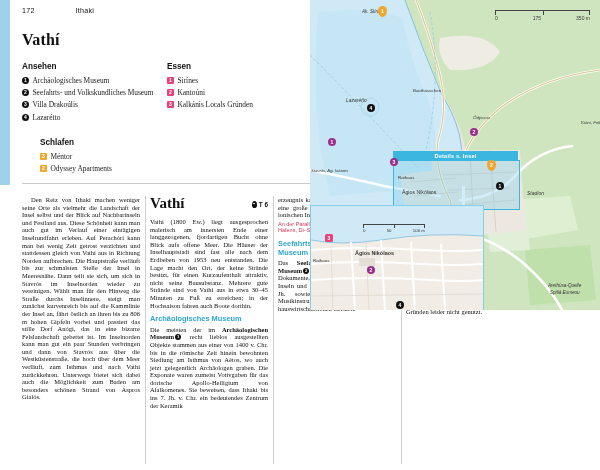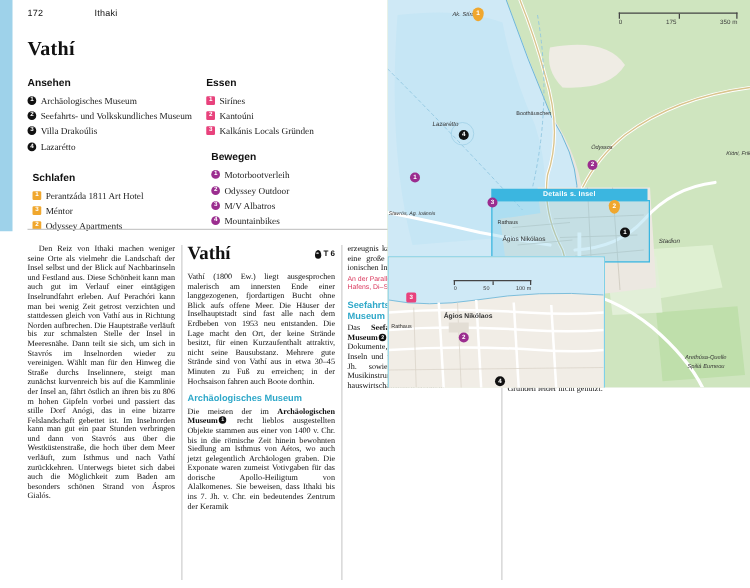--- a/index.html
+++ b/index.html
@@ -33,21 +33,21 @@
   .sec-title{
     font-family:"Liberation Serif", serif;
     font-size:16px;font-weight:bold;color:#111;
     margin:0 0 13px 0;letter-spacing:.2px;
   }
 
   .idx-grid{
     display:flex;gap:0;
   }
   .idx-col{width:127px;}
-  .idx-col + .idx-col{margin-left:4px;}
+  .idx-col + .idx-col{margin-left:18px;}
   .idx-head{
     font-family:"Liberation Sans", sans-serif;
     font-weight:bold;font-size:8.2px;color:#111;
     margin-bottom:5px;
   }
   .idx-item{
     display:flex;align-items:center;gap:3.5px;
     margin-bottom:3.2px;
     font-family:"Liberation Serif", serif;
     font-size:7.4px;color:#1a1a1a;white-space:nowrap;
@@ -211,24 +211,20 @@
               <span>Villa Drakoúlis</span>
             </div>
             <div class="idx-item">
               <span class="pin circle" style="background: rgb(17, 17, 17);">4</span>
               <span>Lazarétto</span>
             </div>
           </div>
         <div class="idx-col" id="g2">
             <div class="idx-head">Schlafen</div>
             <div class="idx-item">
-              <span class="pin square" style="background: rgb(240, 167, 46);">1</span>
-              <span>Perantzáda 1811 Art Hotel</span>
-            </div>
-            <div class="idx-item">
               <span class="pin square" style="background: rgb(240, 167, 46);">3</span>
               <span>Méntor</span>
             </div>
             <div class="idx-item">
               <span class="pin square" style="background: rgb(240, 167, 46);">2</span>
               <span>Odyssey Apartments</span>
             </div>
           </div>
       </div>
       <div style="width:150px;margin-left:12px;">
@@ -238,39 +234,20 @@
               <span class="pin square" style="background: rgb(232, 66, 124);">1</span>
               <span>Sirínes</span>
             </div>
             <div class="idx-item">
               <span class="pin square" style="background: rgb(232, 66, 124);">2</span>
               <span>Kantoúni</span>
             </div>
             <div class="idx-item">
               <span class="pin square" style="background: rgb(232, 66, 124);">3</span>
               <span>Kalkánis Locals Gründen</span>
-            </div>
-          </div>
-        <div class="idx-col" id="g3">
-            <div class="idx-head">Bewegen</div>
-            <div class="idx-item">
-              <span class="pin circle" style="background: rgb(155, 45, 143);">1</span>
-              <span>Motorbootverleih</span>
-            </div>
-            <div class="idx-item">
-              <span class="pin circle" style="background: rgb(155, 45, 143);">2</span>
-              <span>Odyssey Outdoor</span>
-            </div>
-            <div class="idx-item">
-              <span class="pin circle" style="background: rgb(155, 45, 143);">3</span>
-              <span>M/V Albatros</span>
-            </div>
-            <div class="idx-item">
-              <span class="pin circle" style="background: rgb(155, 45, 143);">4</span>
-              <span>Mountainbikes</span>
             </div>
           </div>
       </div>
     </div>
   </div>
   <div class="rule"></div>
 
   <div class="cols">
     <div class="colrule r1"></div>
     <div class="colrule r2"></div>

